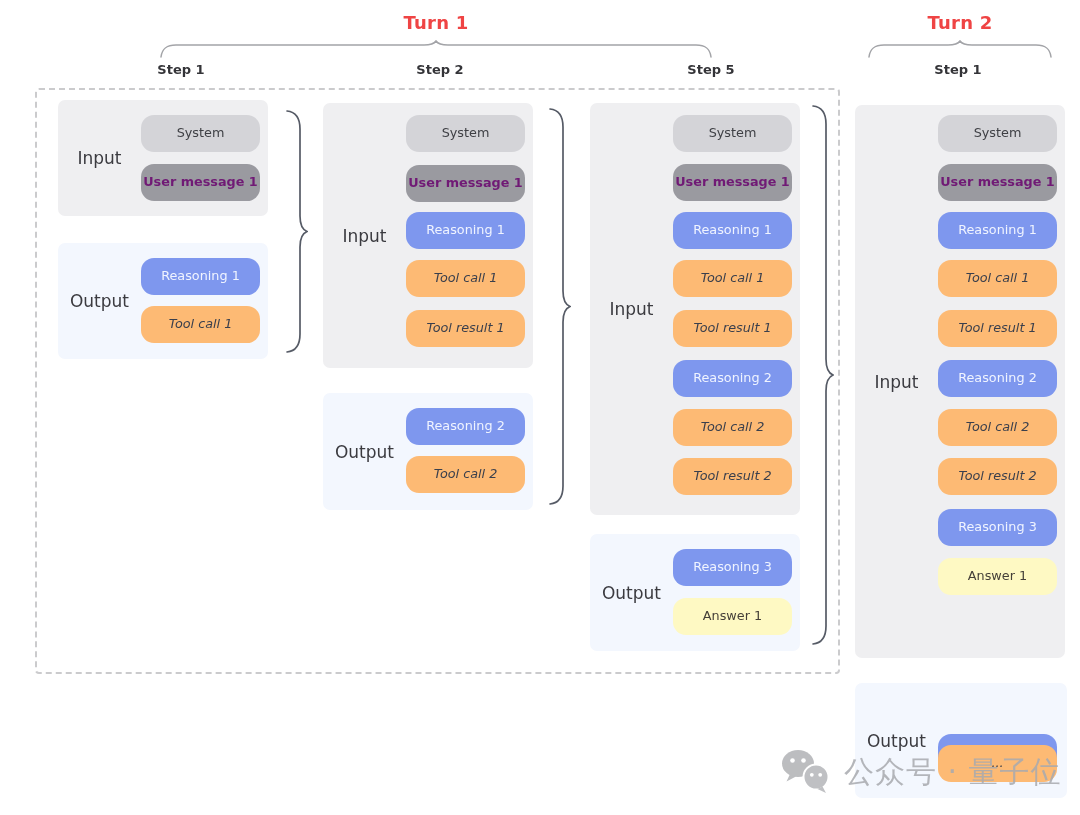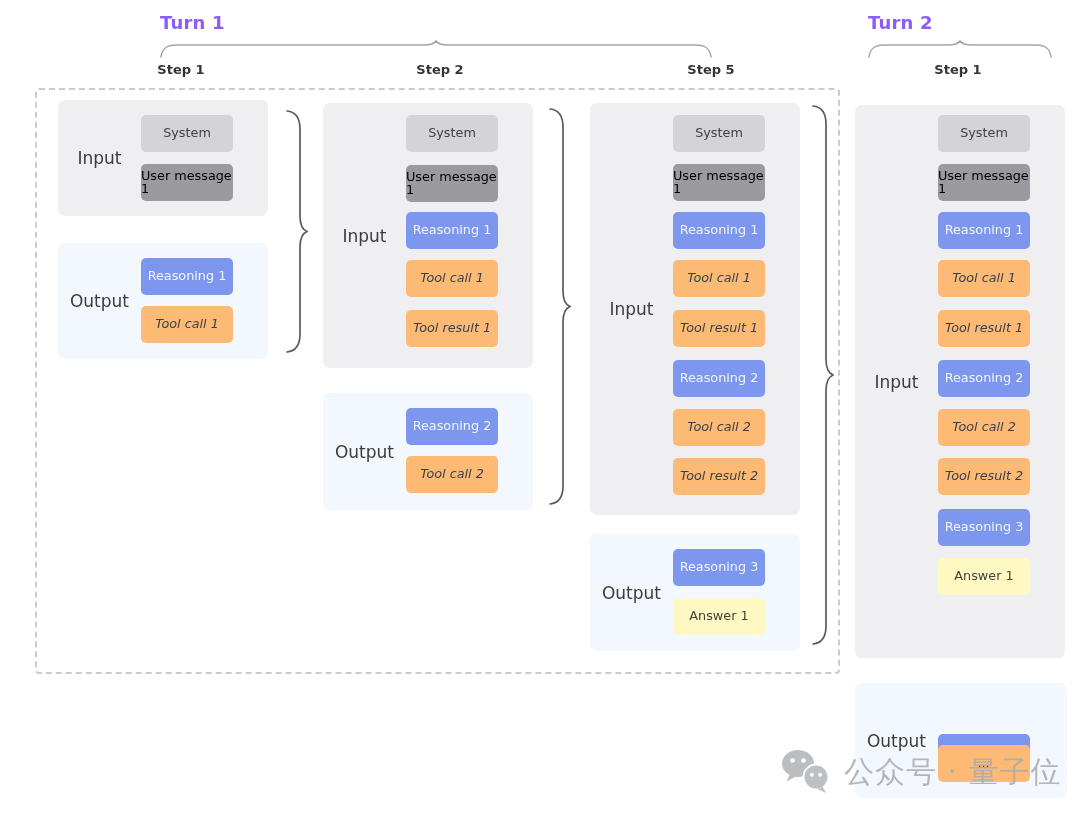--- a/index.html
+++ b/index.html
@@ -1,46 +1,46 @@
 <!DOCTYPE html>
 <html><head>
 <meta charset="utf-8">
 <style>
   html,body{margin:0;padding:0;background:#ffffff;}
   .canvas{
     position:relative;width:1080px;height:815px;background:#ffffff;
     font-family:"DejaVu Sans","Liberation Sans",sans-serif;overflow:hidden;
   }
   .turn-title{
-    position:absolute;top:12px;
-    font-size:18px;font-weight:bold;color:#8b5cf6;letter-spacing:.2px;
+    position:absolute;top:12px;text-align:center;
+    font-size:18px;font-weight:bold;color:#ef4444;letter-spacing:.2px;
   }
   .step-label{
     position:absolute;top:62px;width:120px;text-align:center;
     font-size:13px;font-weight:bold;color:#343438;
   }
   .hbrace,.vbrace{position:absolute;}
   .dashed-box{
     position:absolute;left:35px;top:88px;width:801px;height:582px;
     border:2px dashed #cbcbcd;border-radius:4px;background:transparent;
   }
   .section{position:absolute;border-radius:7px;}
   .input-sec{background:#efeff1;}
   .output-sec{background:#f3f7fe;}
   .sec-label{
     position:absolute;left:0;width:83px;top:50%;transform:translateY(-50%);
     text-align:center;font-size:17px;color:#3b3b40;
   }
   .blk{
-    position:absolute;left:83px;width:92px;height:37px;border-radius:5px;
+    position:absolute;left:83px;width:119px;height:37px;border-radius:13px;
     display:flex;align-items:center;justify-content:center;
     font-size:12.8px;line-height:1;
   }
   .blk.system{background:#d4d4d8;color:#3f4045;}
-  .blk.user{background:#9a9aa0;color:#000000;}
+  .blk.user{background:#9a9aa0;color:#701a75;font-weight:bold;}
   .blk.reasoning{background:#7e97ee;color:#f0f4ff;}
   .blk.tool{background:#fdba74;color:#3a3f4c;font-style:italic;}
   .blk.answer{background:#fef9c3;color:#443f38;}
   .watermark{
     position:absolute;left:781px;top:749px;display:flex;align-items:center;
     gap:13px;z-index:20;
   }
   .wm-text{
     font-size:30px;color:#a8aaaf;opacity:.85;letter-spacing:1px;white-space:nowrap;
   }

